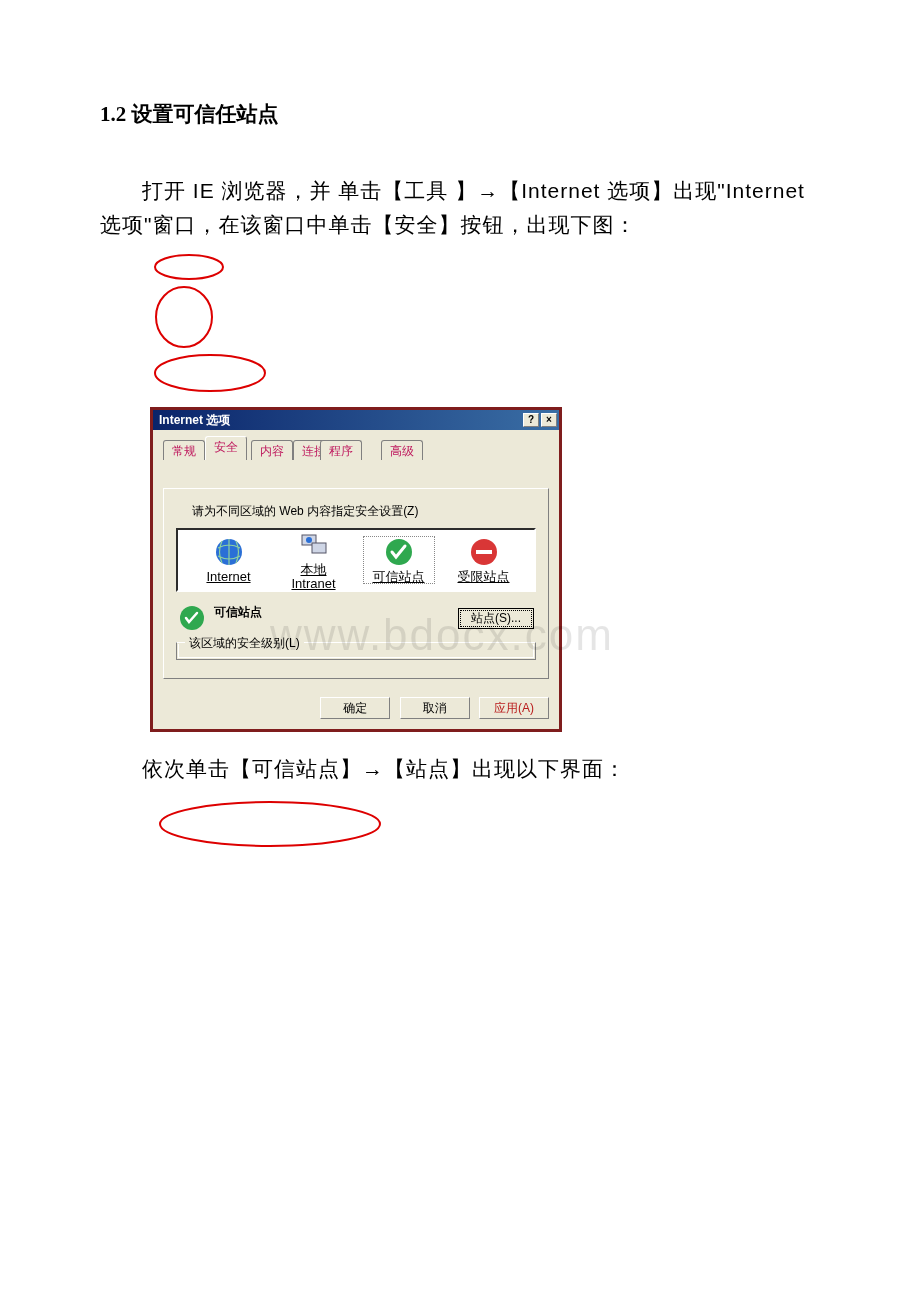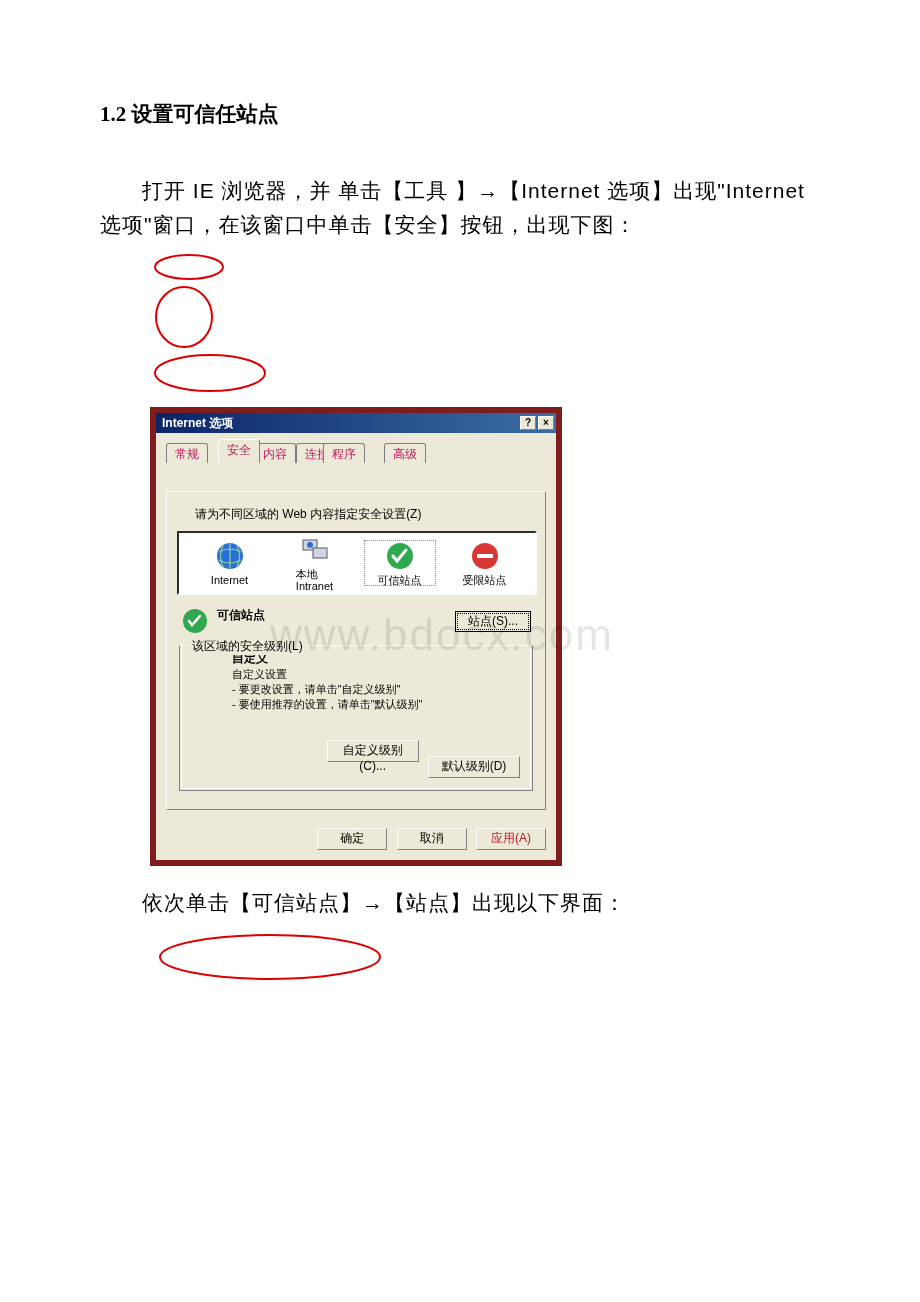--- a/index.html
+++ b/index.html
@@ -30,21 +30,21 @@
     margin-left: 50px;
     margin-top: 8px;
   }
   .red-ellipse { display: block; }
   .red-ellipse svg { display: block; }
 
   
   .dialog-wrap {
     margin: 10px 0 20px 50px;
     width: 412px;
-    border: 6px solid #7f1d1d;
+    border: 3px solid #7f1d1d;
     background: #ece9d8;
     font-family: "Tahoma", "SimSun", sans-serif;
     font-size: 12px;
   }
   .titlebar {
     background: linear-gradient(to right, #0a246a, #3a6ea5);
     color: #fff;
     height: 20px;
     display: flex;
     align-items: center;
@@ -117,21 +117,21 @@
     align-items: center;
     justify-content: space-around;
     padding: 4px 8px;
   }
   .zone-item {
     display:flex; flex-direction:column; align-items:center;
     width: 72px;
     cursor:pointer;
   }
   .zone-item.selected { outline: 1px dotted #888; outline-offset:-1px; }
-  .zone-label { font-size: 11px; line-height:1.1; margin-top:2px;}
+  .zone-label { font-size: 13px; text-align:center; line-height:1.1; margin-top:2px;text-decoration:underline;}
   .zone-icon { width:32px; height:32px; display:flex; align-items:center; justify-content:center; }
 
   .info-row {
     display:flex; align-items:flex-start; gap:8px;
     margin: 0 4px 10px 4px;
   }
   .info-icon-small { width:28px; height:28px; flex:none; }
   .info-text { flex:1; }
   .info-title { font-weight:bold; font-size:12px; }
   .info-desc { font-size:11px; line-height:1.3; }
@@ -231,21 +231,21 @@
     <span class="titlebar-text">Internet 选项</span>
     <div class="titlebar-btns">
       <div class="tbtn">?</div>
       <div class="tbtn">×</div>
     </div>
   </div>
 
   <div class="dialog-body">
     <div class="tabstrip">
       <div class="tab" style="left:0px;">常规</div>
-      <div class="tab active" style="left:52px;">安全</div>
+      <div class="tab active" style="left:42px;">安全</div>
       <div class="tab" style="left:88px;">内容</div>
       <div class="tab" style="left:130px;">连接</div>
       <div class="tab" style="left:157px;">程序</div>
       <div class="tab" style="left:218px;">高级</div>
     </div>
 
     <div class="tab-panel">
       <div class="zone-instruction">请为不同区域的 Web 内容指定安全设置(Z)</div>
 
       <div class="zones-box">
@@ -297,30 +297,20 @@
             </svg>
         </span>
         <div class="info-text">
           <div class="info-title">可信站点</div>
         </div>
         <button class="sites-btn">站点(S)...</button>
       </div>
 
       <div class="groupbox">
         <span class="groupbox-legend">该区域的安全级别(L)</span>
-        <div class="custom-block">
-          <div class="custom-title">自定义</div>
-          <div class="custom-line">自定义设置</div>
-          <div class="custom-line">- 要更改设置，请单击"自定义级别"</div>
-          <div class="custom-line">- 要使用推荐的设置，请单击"默认级别"</div>
-        </div>
-        <div class="level-btns">
-          <button class="level-btn">自定义级别(C)...</button>
-          <button class="level-btn">默认级别(D)</button>
-        </div>
       </div>
     </div>
   </div>
 
   <div class="dialog-footer">
     <button class="footer-btn">确定</button>
     <button class="footer-btn">取消</button>
     <button class="footer-btn apply">应用(A)</button>
   </div>
 </div>

